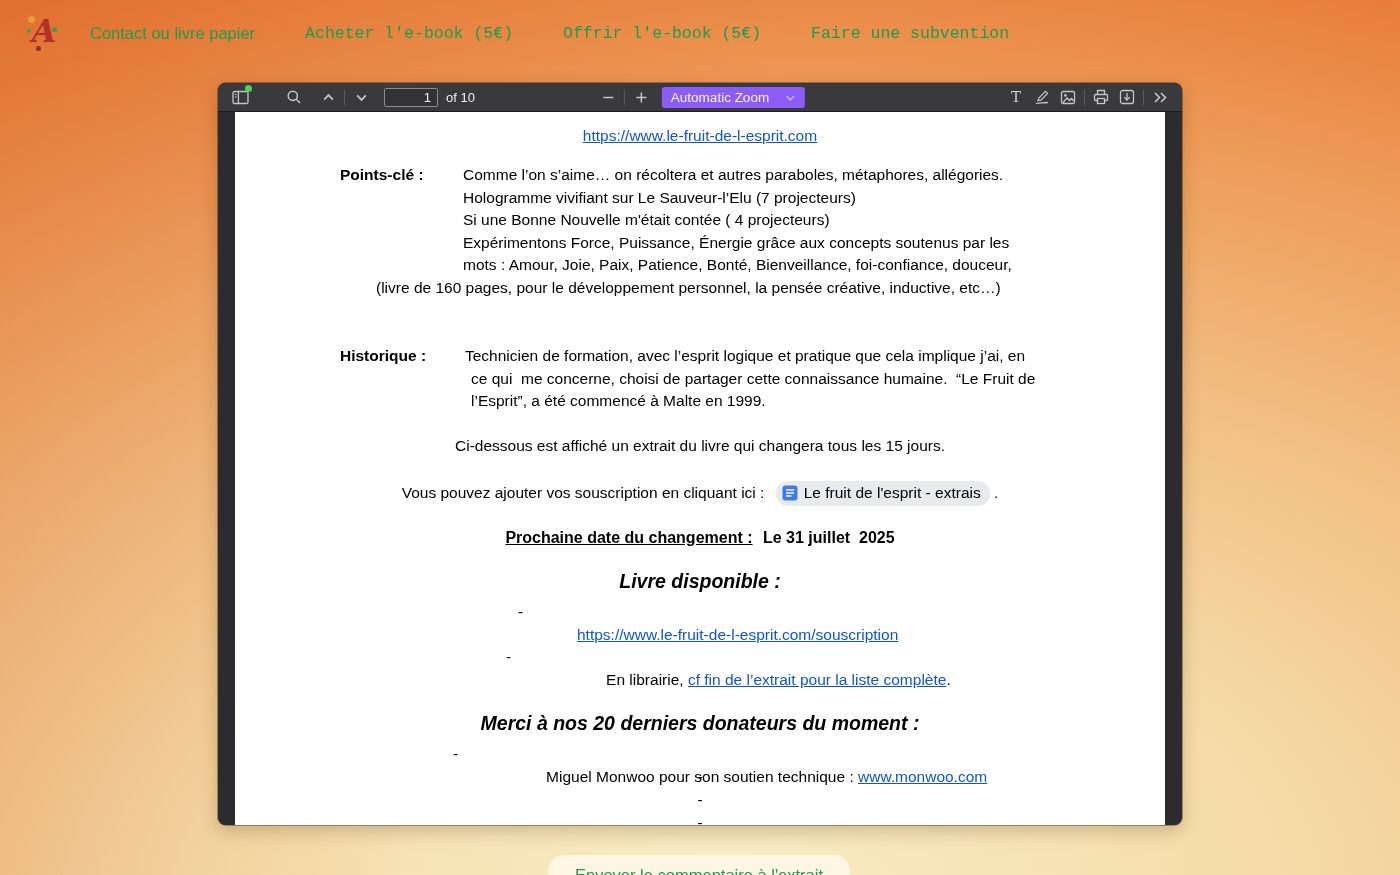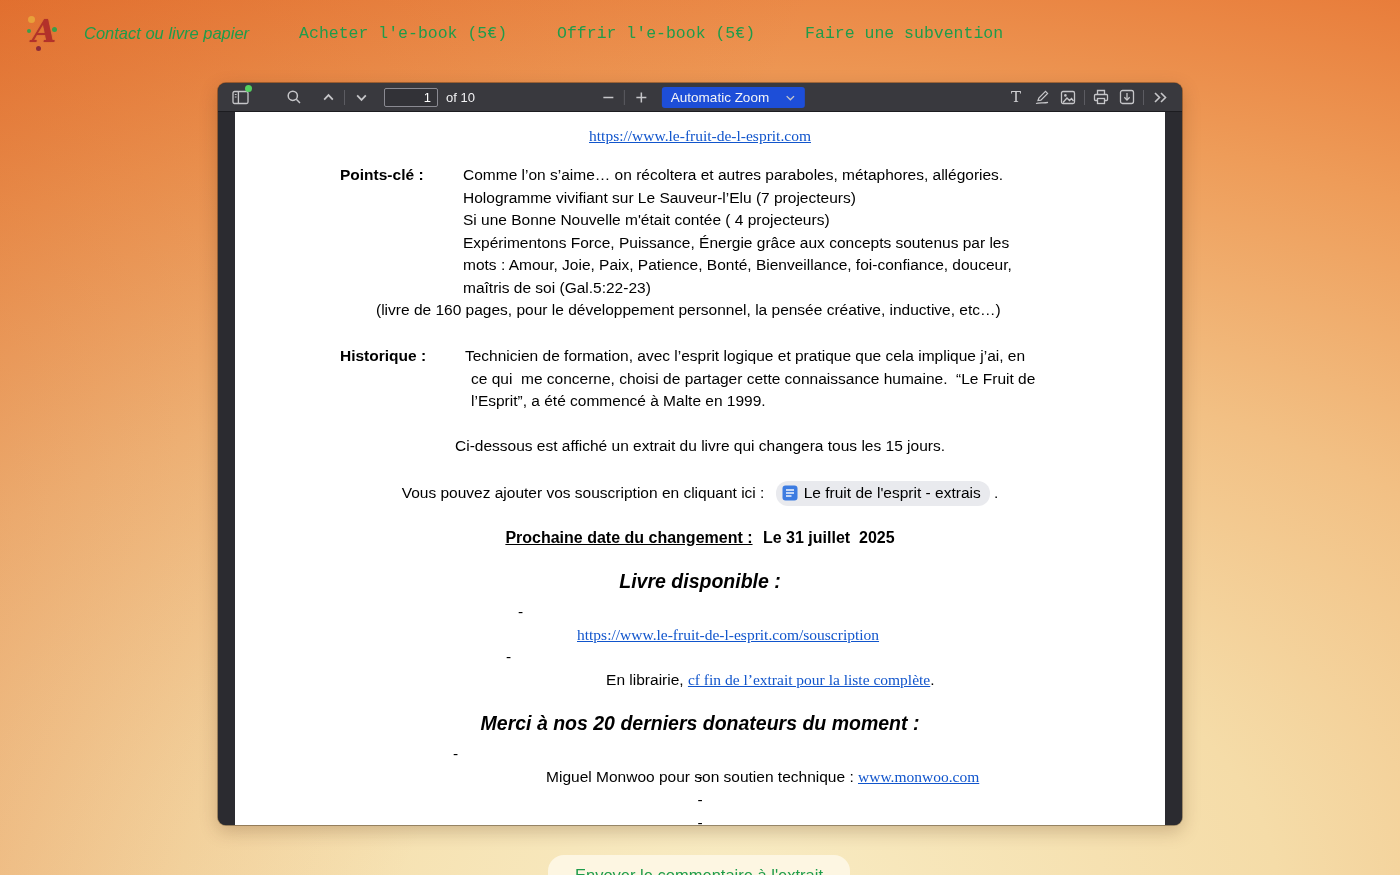--- a/index.html
+++ b/index.html
@@ -15,47 +15,47 @@
   
   .topnav { position:absolute; top:0; left:0; right:0; height:66px; display:flex; align-items:center; }
   .logo { position:relative; margin-left:26px; width:36px; height:40px; cursor:pointer; }
   .logo .glyph { font-family:"DejaVu Serif", serif; font-style:italic; font-weight:bold; font-size:31px; color:#b3312a; position:absolute; left:6px; top:0; text-shadow:0 0 1px rgba(90,20,20,.4); }
   .logo .dot { position:absolute; border-radius:50%; }
   .logo .dot.yellow { width:7px; height:7px; background:#e8a13a; left:2px; top:3px; }
   .logo .dot.green1 { width:5px; height:5px; background:#3a9e4a; left:26px; top:14px; }
   .logo .dot.green2 { width:4px; height:4px; background:#3a9e4a; left:1px; top:16px; }
   .logo .dot.red { width:5px; height:5px; background:#8e2b3a; left:10px; top:33px; }
   .nav-link { color:#1f9c4b; font-size:16.5px; text-decoration:none; cursor:pointer; white-space:pre; }
-  .nav-link.first { margin-left:22px;font-style:italic; }
+  .nav-link.first { margin-left:28px; }
   .nav-link + .nav-link { margin-left:50px;font-family:Liberation Mono, monospace; }
 
   
   .pdf-viewer { position:absolute; left:218px; top:83px; width:964px; height:742px; border-radius:8px; background:#2b2b30; box-shadow:0 0 0 1px rgba(30,20,10,.35), 0 6px 18px rgba(80,40,10,.25); overflow:hidden; }
   .pdf-toolbar { position:relative; height:29px; background:#39393e; border-bottom:1px solid #1c1c20; display:flex; align-items:center; padding:0 9px; color:#c9c9cc; }
   .tb-group { display:flex; align-items:center; }
   .tb-center { position:absolute; left:50%; transform:translateX(-50%); top:0; height:29px; display:flex; align-items:center; }
   .tb-right { margin-left:auto; }
   .tb-btn { position:relative; width:26px; height:24px; display:flex; align-items:center; justify-content:center; border-radius:3px; cursor:pointer; }
   .tb-btn svg { display:block; }
   .tb-divider { width:1px; height:15px; background:#5c5c62; margin:0 3px; }
   .green-dot { position:absolute; right:1px; top:0px; width:7px; height:7px; border-radius:50%; background:#54d05f; }
   .page-input { width:54px; height:19px; margin-left:10px; background:#323237; border:1px solid #8a8a92; border-radius:2px; color:#fff; text-align:right; padding-right:6px; font-size:13px; font-family:"Liberation Sans", sans-serif; }
   .page-of { font-size:13px; color:#f2f2f4; margin-left:8px; white-space:pre; }
-  .zoom-select { display:flex; align-items:center; height:21px; margin-left:8px; padding:0 9px; background:#1d4ed8; border-radius:3px; cursor:pointer; }
+  .zoom-select { display:flex; align-items:center; height:21px; margin-left:8px; padding:0 9px; background:#8b5cf6; border-radius:3px; cursor:pointer; }
   .zoom-select .zl { font-size:13.5px; color:#f5f5f7; white-space:pre; }
   .zoom-select svg { margin-left:16px; }
   .t-glyph { font-family:"DejaVu Serif", serif; font-size:15px; color:#cfcfd2; line-height:1; }
 
   
   .viewer-body { position:absolute; top:29px; left:0; right:0; bottom:0; display:flex; justify-content:center; background:#2b2b30; }
   .pdf-page { position:relative; width:930px; background:#ffffff; color:#000; font-size:15.5px; line-height:22.5px; overflow:hidden; }
   .pdf-page .pre { white-space:pre; }
   .abs { position:absolute; left:0; right:0; }
   .centered { text-align:center; }
-  .doc-link { color:#1155cc; text-decoration:underline; cursor:pointer;font-family:Liberation Serif, serif; }
+  .doc-link { color:#1155cc; text-decoration:underline; cursor:pointer; }
   .label-col { position:absolute; left:105px; font-weight:bold; white-space:pre; }
   .points-lines { margin-left:228px; }
   .points-note { margin-left:141px; }
   .hist-lines { margin-left:230px; }
   .hist-lines .cont { padding-left:6px; }
   .comment-row { display:flex; justify-content:center; align-items:center; }
   .chip { display:inline-flex; align-items:center; background:#e9eaee; border-radius:12px; padding:1px 9px 1px 6px; margin-left:7px; cursor:pointer; }
   .chip .chip-label { margin-left:6px; white-space:pre;text-align:right; }
   .date-label { font-weight:bold; text-decoration:underline; white-space:pre; }
   .date-value { font-weight:bold; white-space:pre; margin-left:6px; }
@@ -189,21 +189,20 @@
       </div>
 
       <div class="abs" style="top:52px">
         <span class="label-col">Points-clé :</span>
         <div class="points-lines">
           <div class="pre">Comme l’on s’aime… on récoltera et autres paraboles, métaphores, allégories.</div>
           <div class="pre">Hologramme vivifiant sur Le Sauveur-l’Elu (7 projecteurs)</div>
           <div class="pre">Si une Bonne Nouvelle m'était contée ( 4 projecteurs)</div>
           <div class="pre">Expérimentons Force, Puissance, Énergie grâce aux concepts soutenus par les</div>
           <div class="pre">mots : Amour, Joie, Paix, Patience, Bonté, Bienveillance, foi-confiance, douceur,</div>
-          <div class="pre">maîtris de soi (Gal.5:22-23)</div>
         </div>
         <div class="points-note pre">(livre de 160 pages, pour le développement personnel, la pensée créative, inductive, etc…)</div>
       </div>
 
       <div class="abs" style="top:233px">
         <span class="label-col">Historique :</span>
         <div class="hist-lines">
           <div class="pre">Technicien de formation, avec l’esprit logique et pratique que cela implique j’ai, en</div>
           <div class="pre cont">ce qui  me concerne, choisi de partager cette connaissance humaine.  “Le Fruit de</div>
           <div class="pre cont">l’Esprit”, a été commencé à Malte en 1999.</div>

